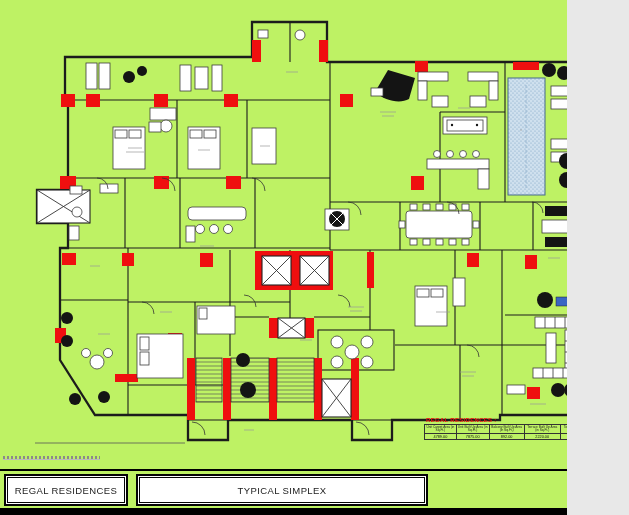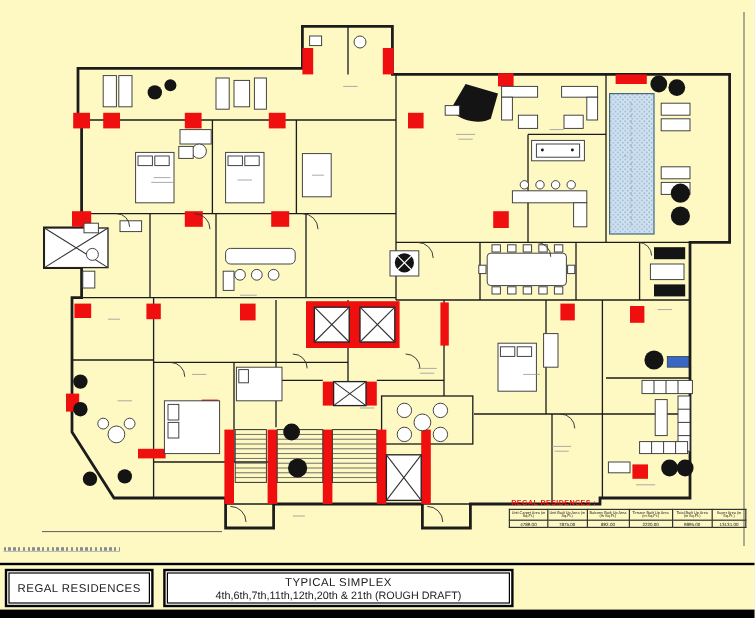--- a/index.html
+++ b/index.html
@@ -1,16 +1,16 @@
 <!DOCTYPE html>
 <html style="--red: #ef0f0f; --wall: #1c1c1c; --pool: #cfe0ee; --pooldot: #7ba3c4; --poolborder: #44688c; --equip: #3a66c4;"><head>
 <meta charset="utf-8">
 <style>
   html,body{margin:0;padding:0;background:#e8e8e8;}
-  .stage{position:relative;width:629px;height:515px;background:#fef9c3;overflow:hidden;
+  .stage{position:relative;width:567px;height:515px;background:#bef264;overflow:hidden;
          font-family:"Liberation Sans",sans-serif;color:#1a1a1a;}
   svg{position:absolute;left:0;top:0;}
   .wall2{fill:none;stroke:var(--wall);stroke-width:2.3;}
   .wall1{fill:none;stroke:var(--wall);stroke-width:1.1;}
   .prop{fill:none;stroke:#555;stroke-width:0.8;}
   .red{fill:var(--red);}
   .furn{fill:#ffffff;stroke:#3c3c3c;stroke-width:0.8;}
   .blk{fill:#141414;stroke:none;}
   .equip{fill:var(--equip);stroke:#222;stroke-width:0.5;}
   .xbox{fill:#ffffff;stroke:#222;stroke-width:1.1;}
@@ -384,19 +384,18 @@
 
   <div class="tbox tbox-left">
     <div class="tbox-inner">
       <span class="t1">REGAL RESIDENCES</span>
     </div>
   </div>
 
   <div class="tbox tbox-center">
     <div class="tbox-inner">
       <span class="t1">TYPICAL SIMPLEX</span>
-      <span class="t2">4th,6th,7th,11th,12th,20th &amp; 21th  (ROUGH DRAFT)</span>
     </div>
   </div>
 
 
   <div class="bar-bottom"></div>
 </div>
 
 </body></html>

